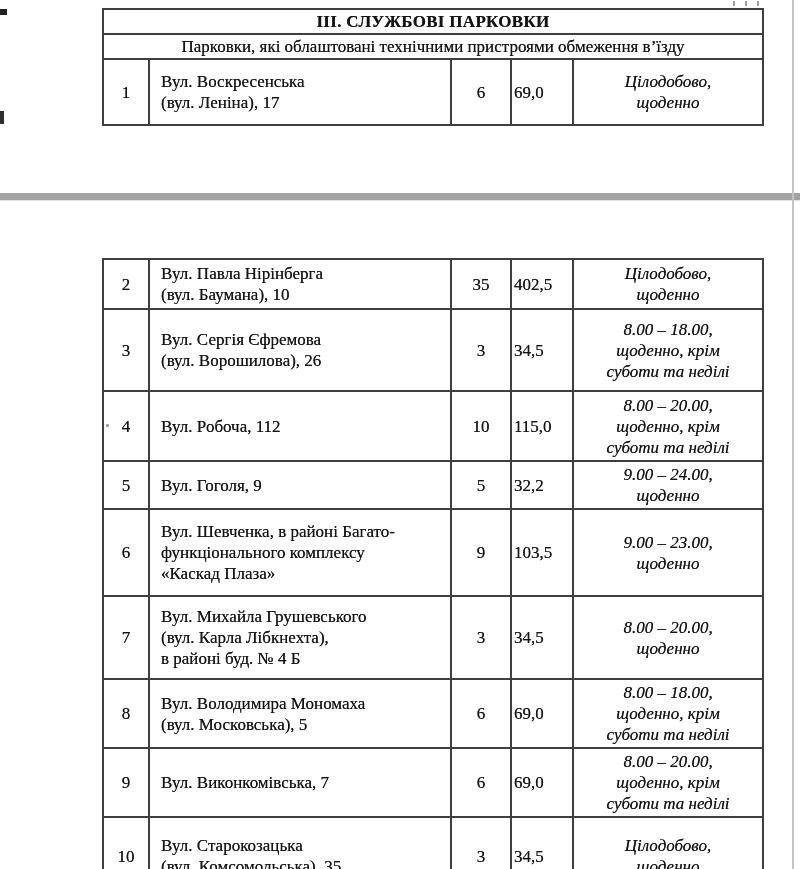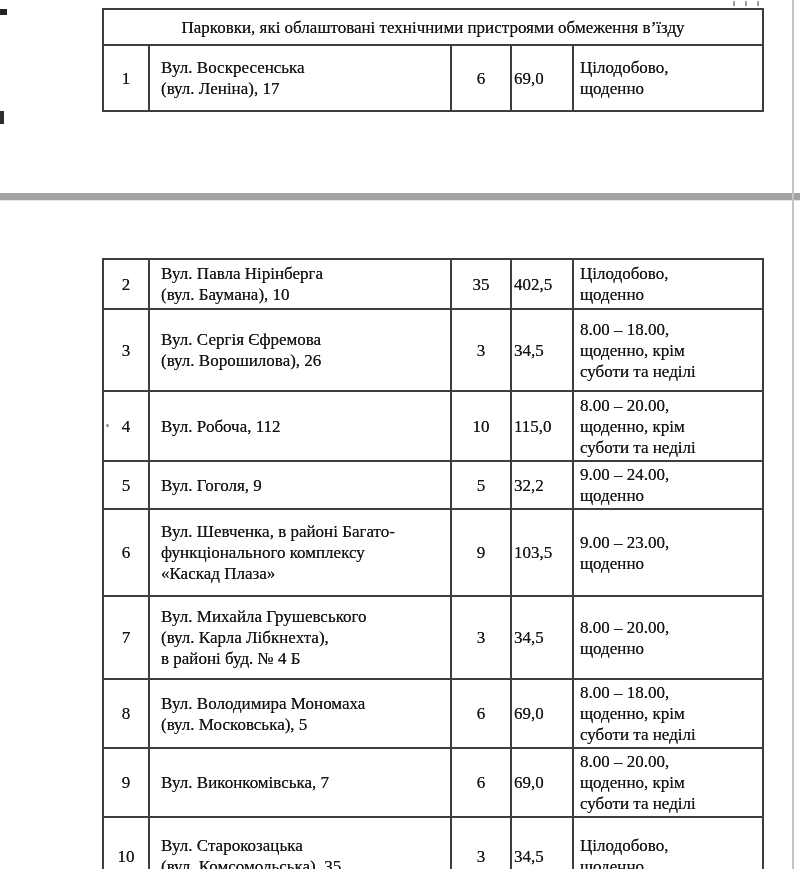--- a/index.html
+++ b/index.html
@@ -68,25 +68,25 @@
     font-weight: bold;
     letter-spacing: 0.3px;
   }
   td.sub-cell {
     text-align: center;
   }
   td.c-num    { text-align: center; }
   td.c-street { text-align: left; padding: 3px 4px 3px 11px; white-space: pre-line; }
   td.c-spaces { text-align: center; }
   td.c-area   { text-align: left; }
-  td.c-sched  { white-space: pre-line; padding: 2px 6px; }
+  td.c-sched  { text-align: center; white-space: pre-line; padding: 2px 6px; font-style: italic; }
 
   
   tr.h-title { height: 21px; }
-  tr.h-sub   { height: 36px; }
+  tr.h-sub   { height: 25px; }
   tr.t1-r0   { height: 66px; }
 
   tr.t2-r0 { height: 48px; }
   tr.t2-r1 { height: 82px; }
   tr.t2-r2 { height: 70px; }
   tr.t2-r3 { height: 46px; }
   tr.t2-r4 { height: 87px; }
   tr.t2-r5 { height: 83px; }
   tr.t2-r6 { height: 67px; }
   tr.t2-r7 { height: 65px; }
@@ -106,20 +106,23 @@
 
 <table class="doc-table" id="table-page1">
   <colgroup>
     <col style="width:46px">
       <col style="width:302px">
       <col style="width:60px">
       <col style="width:62px">
       <col style="width:190px">
   </colgroup>
   <tbody>
+      <tr class="h-title">
+    <td class="title-cell" colspan="5">ІІІ. СЛУЖБОВІ ПАРКОВКИ</td>
+  </tr>
   <tr class="h-sub">
     <td class="sub-cell" colspan="5">Парковки, які облаштовані технічними пристроями обмеження в’їзду</td>
   </tr>
   <tr class="t1-r0">
     <td class="c-num">1</td>
     <td class="c-street">Вул. Воскресенська
 (вул. Леніна), 17</td>
     <td class="c-spaces">6</td>
     <td class="c-area">69,0</td>
     <td class="c-sched">Цілодобово,

